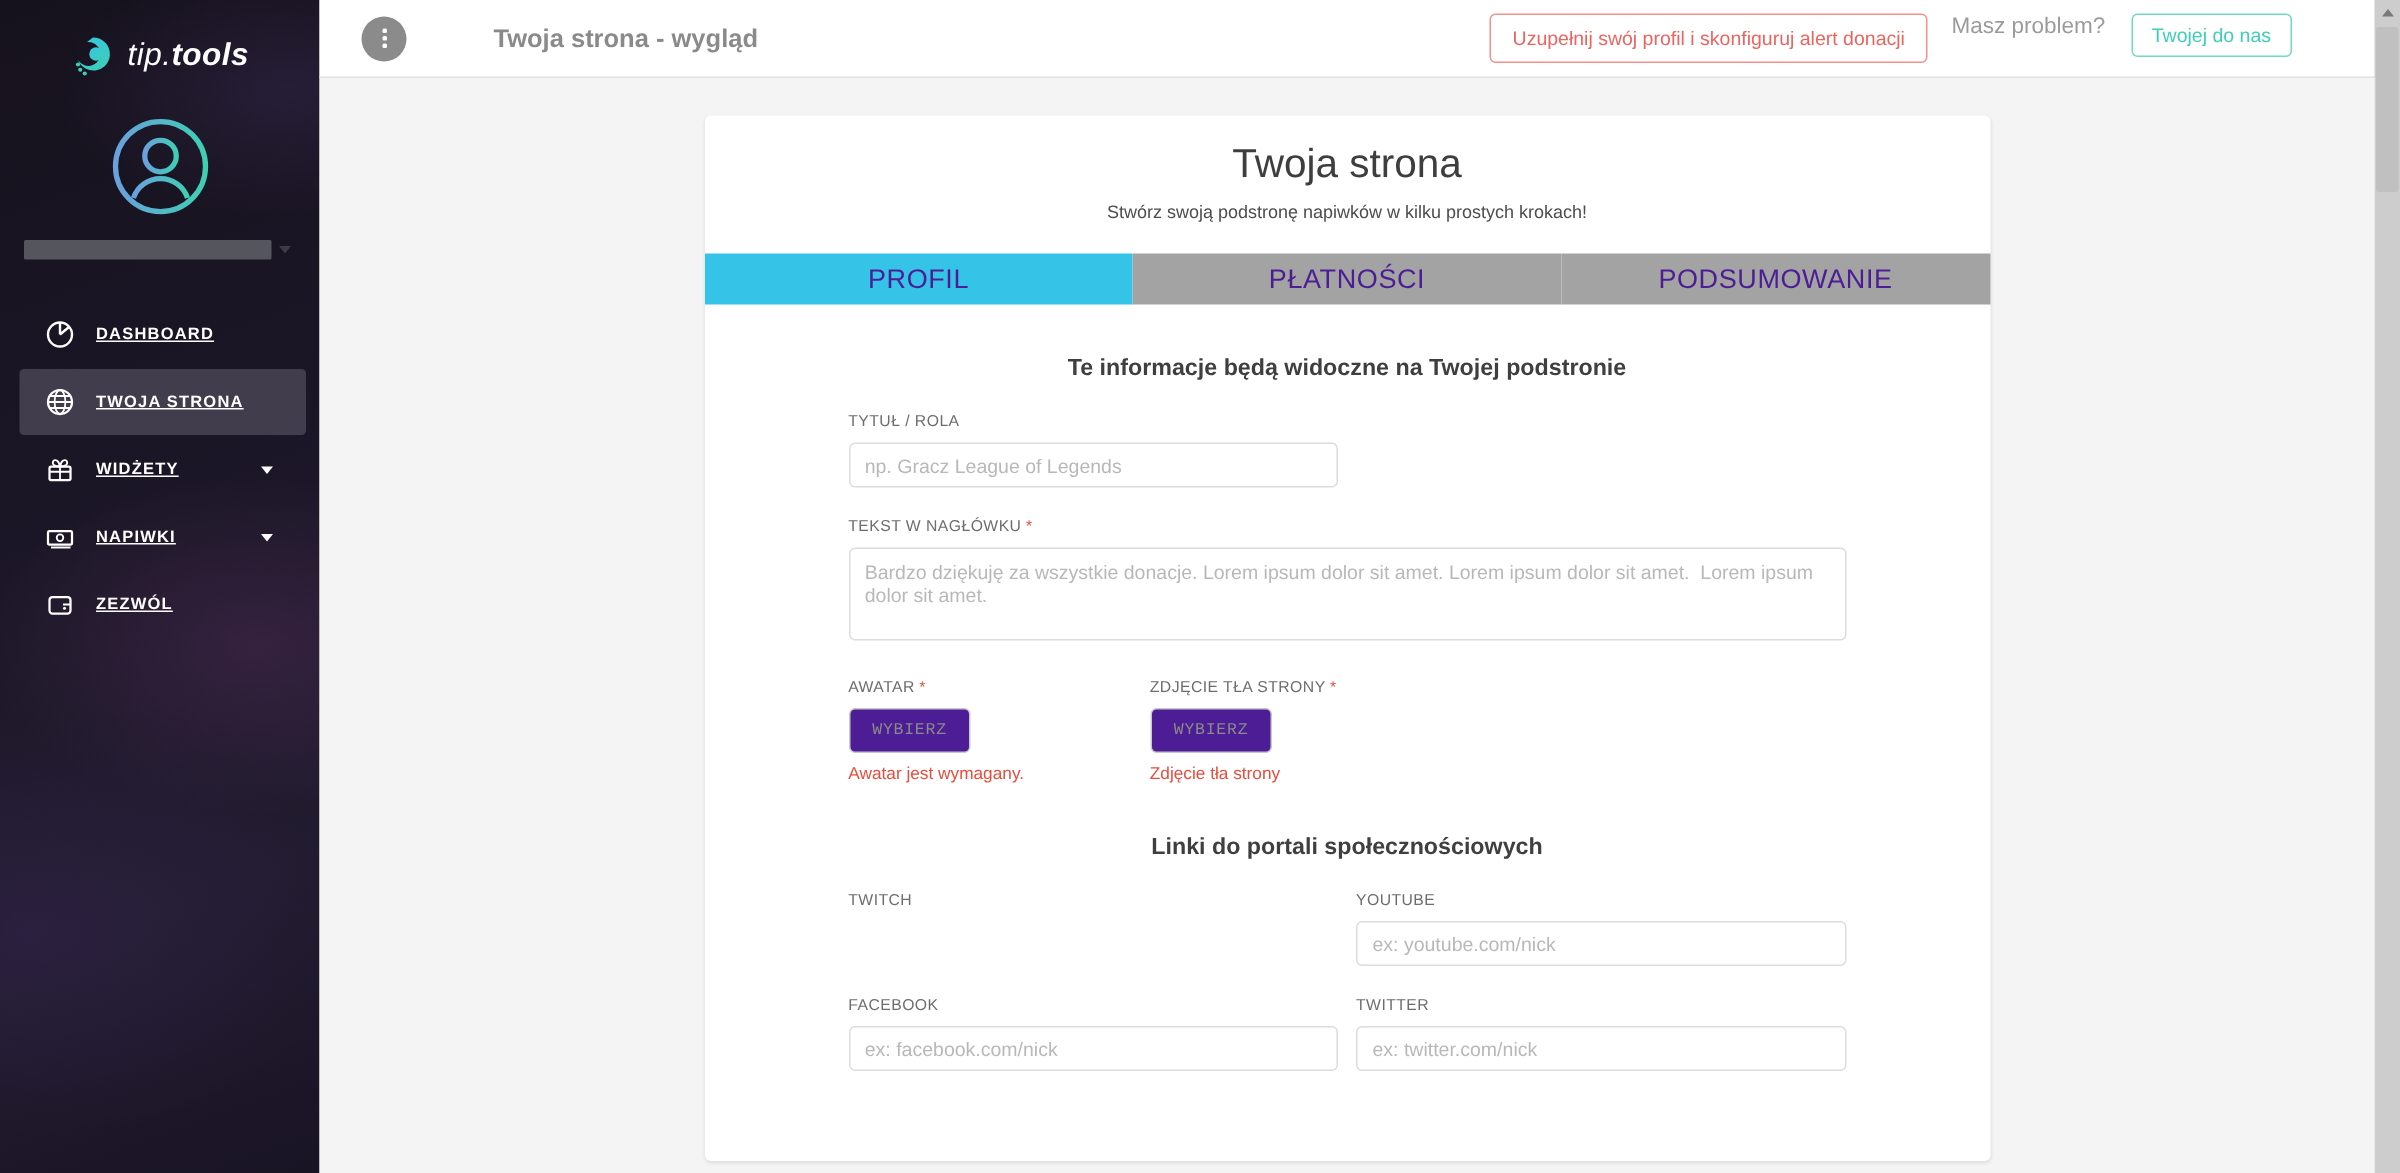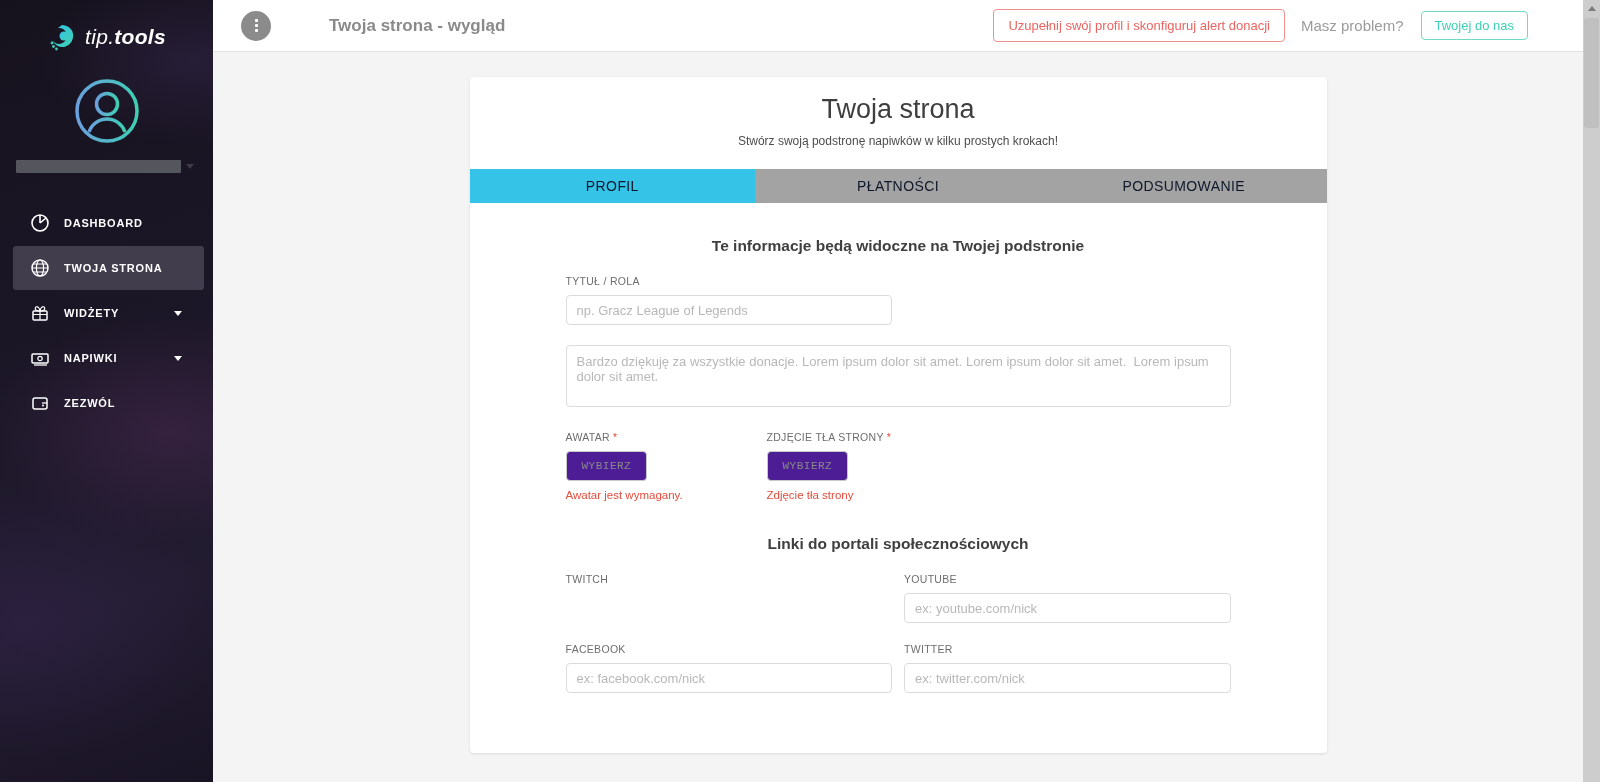--- a/index.html
+++ b/index.html
@@ -15,50 +15,50 @@
     color:#fff; }
   .logo { display:flex; align-items:center; justify-content:center; gap:8px; padding-top:22px; }
   .logo-text { font-size:21px; font-style:italic; color:#fff; letter-spacing:.3px; }
   .logo-text .light { font-weight:300; }
   .logo-text .bold { font-weight:700; }
   .avatar-wrap { display:flex; justify-content:center; margin-top:26px; }
   .user-select-row { display:flex; align-items:center; margin:16px 0 0 16px; }
   .user-select { width:165px; height:13px; background:#55555e; border-radius:1px; }
   .caret-dark { width:0; height:0; border-left:4px solid transparent; border-right:4px solid transparent; border-top:5px solid #3c3c44; margin-left:5px; }
   .nav { margin-top:28px; }
-  .nav-item { position:relative; display:flex; align-items:center; height:44px; padding-left:30px; cursor:pointer; margin:0 9px 1px 0; }
+  .nav-item { position:relative; display:flex; align-items:center; height:44px; padding-left:30px; cursor:pointer; margin:0 9px 1px 0;text-decoration:underline; }
   .nav-item.active { background:rgba(130,126,142,.38); border-radius:3px; margin-left:13px; padding-left:17px; }
   .nav-icon { width:20px; height:20px; flex:0 0 20px; }
   .nav-label { margin-left:14px; font-size:11px; font-weight:700; letter-spacing:.8px; color:#fff; }
   .caret-white { position:absolute; right:22px; width:0; height:0; border-left:4px solid transparent; border-right:4px solid transparent; border-top:5px solid #fff; }
 
   
   .topbar { position:absolute; left:213px; top:0; width:1370px; height:52px; background:#fff; border-bottom:1px solid #e2e2e2; display:flex; align-items:center;gap:41px; }
   .kebab-btn { width:30px; height:30px; border-radius:50%; background:#8b8b8b; border:none; margin-left:28px; cursor:pointer; display:flex; flex-direction:column; align-items:center; justify-content:center; gap:2px; }
   .kebab-btn i { width:3px; height:3px; background:#fff; border-radius:1px; display:block; }
   .page-title { margin-left:17px; font-size:17px; color:#8a8a8a; }
-  .topbar-right { margin-left:auto; display:flex; align-items:center; padding-right:55px; }
+  .topbar-right { margin-left:auto; display:flex; align-items:flex-start; padding-right:55px; }
   .btn-alert { border:1px solid #f0918d; color:#ec6460; background:#fff; font-size:13px; padding:8px 14px; border-radius:4px; cursor:pointer; }
   .help-text { font-size:15px; color:#9b9b9b; margin:0 17px 0 16px; }
   .btn-contact { border:1px solid #6fd9c2; color:#3ecfb4; background:#fff; font-size:13px; padding:6px 13px; border-radius:4px; cursor:pointer; }
 
   
   .scrollbar { position:absolute; right:0; top:0; width:17px; height:782px; background:#cdcdcd; }
   .scroll-up { height:17px; display:flex; align-items:center; justify-content:center; }
   .scroll-up i { width:0; height:0; border-left:4px solid transparent; border-right:4px solid transparent; border-bottom:5px solid #7a7a7a; display:block; }
   .scroll-thumb { position:absolute; top:18px; left:1px; width:15px; height:110px; background:#c0c0c0; border-radius:2px; }
 
   
   .content { position:absolute; left:213px; top:52px; width:1370px; height:730px; background:#f4f4f4; overflow:hidden; }
   .card { width:857px; margin:25px auto 0; background:#fff; border-radius:4px; box-shadow:0 1px 3px rgba(0,0,0,.1); padding-bottom:60px; }
   .card-head { text-align:center; padding:17px 0 21px; }
   .card-title { font-size:27px; font-weight:400; color:#3e3e3e; }
   .card-subtitle { font-size:12px; color:#4d4d4d; margin-top:9px; }
   .tabs { display:flex; height:34px; }
-  .tab { flex:1; display:flex; align-items:center; justify-content:center; font-size:14px; letter-spacing:.4px; color:#0f172a; background:#a3a3a3; cursor:pointer; }
+  .tab { flex:1; display:flex; align-items:center; justify-content:center; font-size:18px; letter-spacing:.4px; color:#4c1d95; background:#a3a3a3; cursor:pointer; }
   .tab.active { background:#35c4e8; }
   .form { padding:0 96px; }
   .section-heading { text-align:center; font-size:15.5px; font-weight:700; color:#3f3f3f; margin-top:34px; }
   .grid2 { display:grid; grid-template-columns:1fr 1fr; column-gap:12px; }
   .fgroup { margin-top:20px; }
   .flabel { font-size:10.5px; color:#6d6d6d; letter-spacing:.3px; margin-bottom:8px; display:block; }
   .req { color:#e74c3c; margin-left:3px; }
   .tinput { width:100%; height:30px; border:1px solid #dcdcdc; border-radius:4px; padding:0 10px; font-size:13px; color:#444; font-family:"Liberation Sans",sans-serif; outline:none; }
   .tinput::placeholder, .tarea::placeholder { color:#b8b8b8; }
   .tarea { width:100%; height:62px; border:1px solid #dcdcdc; border-radius:4px; padding:8px 10px; font-size:13px; color:#444; resize:none; font-family:"Liberation Sans",sans-serif; outline:none; }
@@ -197,20 +197,21 @@
       <div class="section-heading">Te informacje będą widoczne na Twojej podstronie</div>
 
       <div class="grid2">
         <div class="fgroup">
           <label class="flabel"><span>TYTUŁ / ROLA</span></label>
           <input class="tinput" placeholder="np. Gracz League of Legends" style="">
         </div>
       </div>
 
       <div class="fgroup">
+        <label class="flabel"><span>TEKST W NAGŁÓWKU</span><span class="req">*</span></label>
         <textarea class="tarea" placeholder="Bardzo dziękuję za wszystkie donacje. Lorem ipsum dolor sit amet. Lorem ipsum dolor sit amet.  Lorem ipsum dolor sit amet." style=""></textarea>
       </div>
 
       <div class="upload-row">
         <div class="upload-col">
           <label class="flabel"><span>AWATAR</span><span class="req">*</span></label>
           <button class="btn-wybierz">WYBIERZ</button>
           <div class="err">Awatar jest wymagany.</div>
         </div>
         <div class="upload-col">

